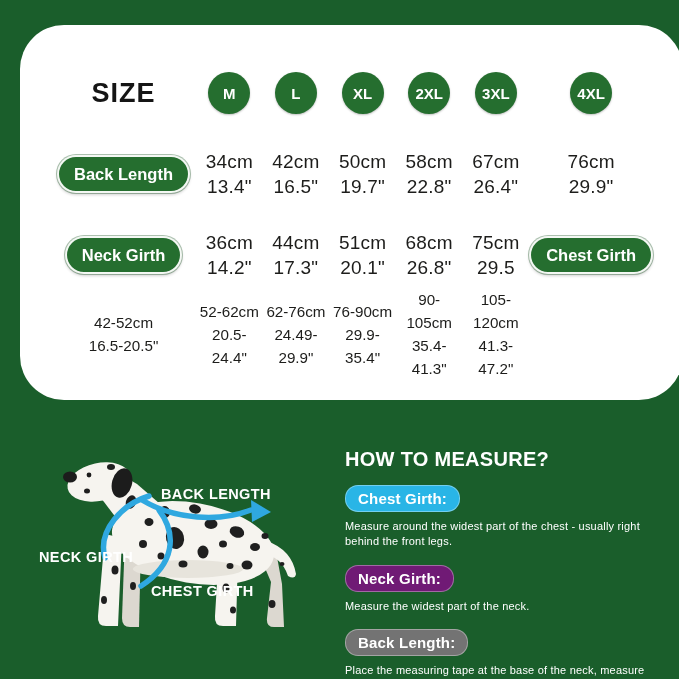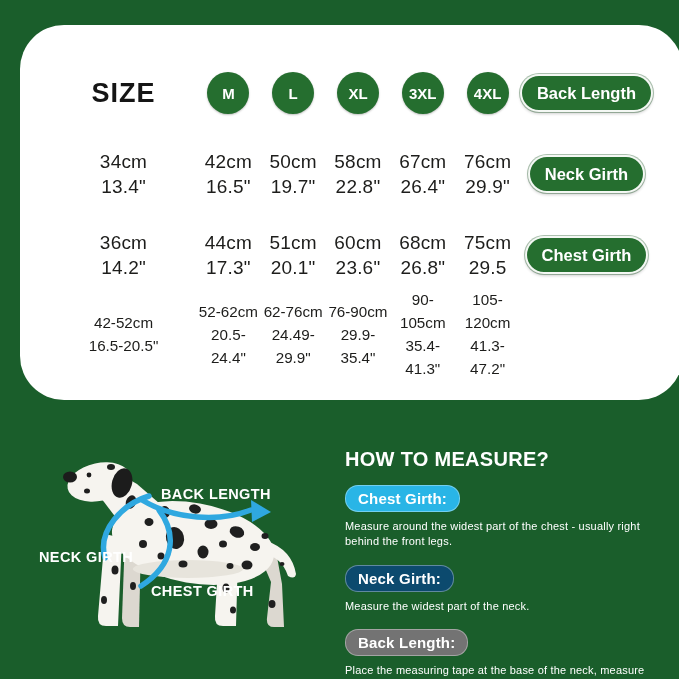--- a/index.html
+++ b/index.html
@@ -78,20 +78,23 @@
     <div class="t-cell">
         <span class="size-badge">M</span>
       </div>
     <div class="t-cell">
         <span class="size-badge">L</span>
       </div>
     <div class="t-cell">
         <span class="size-badge">XL</span>
       </div>
     <div class="t-cell">
+        <span class="size-badge">2XL</span>
+      </div>
+    <div class="t-cell">
         <span class="size-badge">3XL</span>
       </div>
     <div class="t-cell">
         <span class="size-badge">4XL</span>
       </div>
 
     <div class="t-cell">
         <span class="row-pill">Back Length</span>
       </div>
     <div class="t-cell">
@@ -126,24 +129,20 @@
         <div class="cm">36cm</div>
         <div class="inch">14.2"</div>
       </div>
     <div class="t-cell">
         <div class="cm">44cm</div>
         <div class="inch">17.3"</div>
       </div>
     <div class="t-cell">
         <div class="cm">51cm</div>
         <div class="inch">20.1"</div>
-      </div>
-    <div class="t-cell">
-        <div class="cm">60cm</div>
-        <div class="inch">23.6"</div>
       </div>
     <div class="t-cell">
         <div class="cm">68cm</div>
         <div class="inch">26.8"</div>
       </div>
     <div class="t-cell">
         <div class="cm">75cm</div>
         <div class="inch">29.5</div>
       </div>
 
@@ -241,21 +240,21 @@
 
 <div class="measure-panel">
   <h2 class="measure-title">HOW TO MEASURE?</h2>
 
   <div class="measure-item">
     <span class="measure-pill" style="background: rgb(41, 181, 230);">Chest Girth:</span>
     <p class="measure-text">Measure around the widest part of the chest - usually right behind the front legs.</p>
   </div>
 
   <div class="measure-item">
-    <span class="measure-pill" style="background: #0c4a6e;">Neck Girth:</span>
+    <span class="measure-pill" style="background: #701a75;">Neck Girth:</span>
     <p class="measure-text">Measure the widest part of the neck.</p>
   </div>
 
   <div class="measure-item">
     <span class="measure-pill" style="background: #737373;">Back Length:</span>
     <p class="measure-text">Place the measuring tape at the base of the neck, measure along the spine and stop at the base of the tail.</p>
   </div>
 </div>
 
 </body></html>

